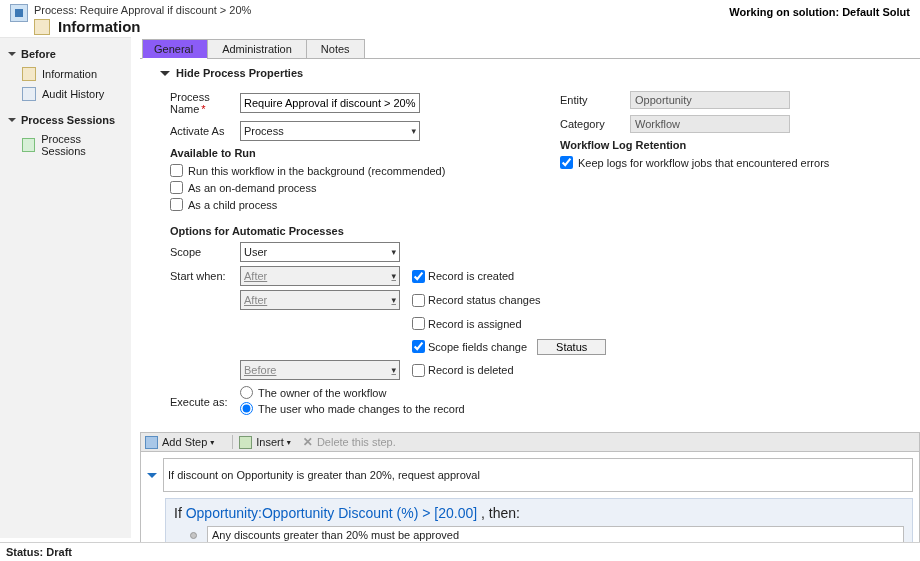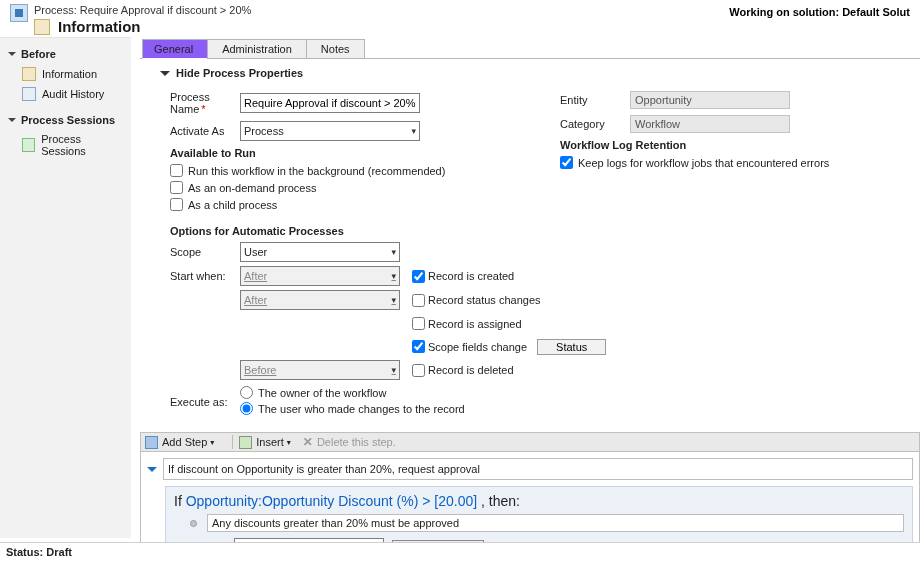--- a/index.html
+++ b/index.html
@@ -110,21 +110,21 @@
   .sep{ width:1px; height:14px; background:#bbb; margin:0 6px;}
   .tb-item .xic{ color:#9a9a9a; font-weight:bold; margin-right:4px; font-size:12px;}
   .step-box {
     border:1px solid #bfbfbf; border-top:none; padding:6px 6px 8px 6px; font-size:11px;
     background:#fff;
   }
   .step-desc-row { display:flex; align-items:center;}
   .blue-tri{ display:inline-block; border-style:solid; border-width:5px 5px 0 5px;
     border-color:#1f6fbf transparent transparent transparent; margin-right:6px;}
   .step-desc {
-    flex:1; border:1px solid #bdbdbd; padding:4px 4px;
+    flex:1; border:1px solid #bdbdbd; padding:10px 4px;
   }
   .inner-step {
     background:#ecf1f8; border:1px solid #c9d5e6; margin-top:6px; margin-left:18px; padding:6px 8px;
   }
   .if-line { font-size:14px;}
   .link { color:#0b61c4;}
   .inner-row{ display:flex; align-items:center; margin-top:5px; margin-left:16px;}
   .bullet{ width:7px; height:7px; border-radius:50%; background:#c5c5c5; border:1px solid #999; margin-right:10px;}
   .inner-input { flex:1; border:1px solid #bdbdbd; background:#fff; padding:2px 4px; font-size:11px;}
   .act-row{ display:flex; align-items:center; margin-top:6px; margin-left:16px;}

